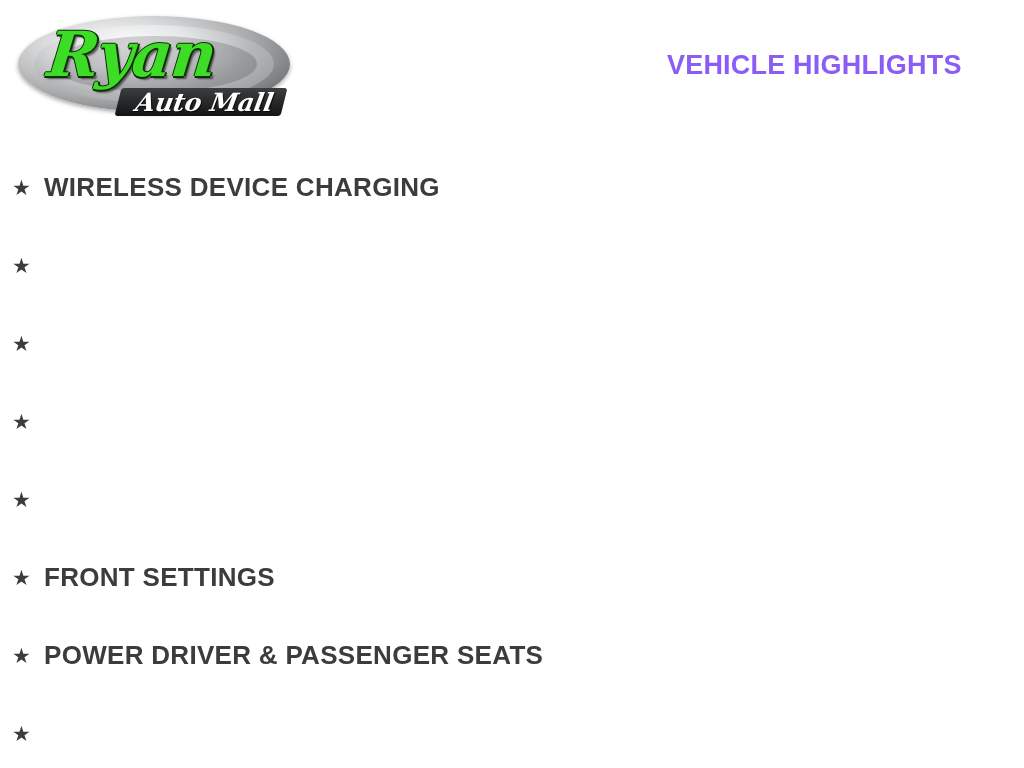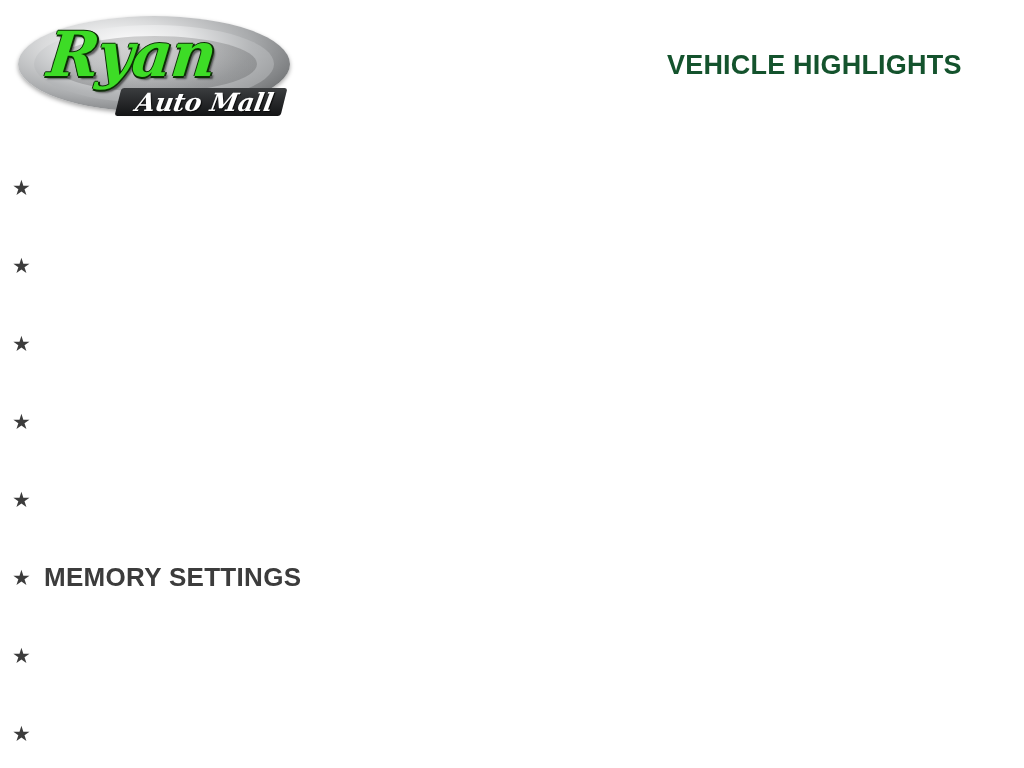--- a/index.html
+++ b/index.html
@@ -98,21 +98,21 @@
     text-shadow: 1px 1px 1px rgba(0,0,0,0.8);
   }
 
   
   .headline {
     position: absolute;
     left: 667px;
     top: 50px;
     font-size: 27px;
     font-weight: bold;
-    color: #14532d;
+    color: #8b5cf6;
     letter-spacing: 0.2px;
     white-space: nowrap;
   }
 
   
   .features {
     position: absolute;
     left: 12px;
     top: 148px;
     width: 1000px;
@@ -151,45 +151,47 @@
     <div class="logo-bar"></div>
     <div class="logo-automall">Auto Mall</div>
   </div>
 
   <div class="headline">VEHICLE HIGHLIGHTS</div>
 
   <div class="features">
 
     <div class="feature-row">
       <span class="bullet-star">★</span>
+      <span class="feature-label">WIRELESS DEVICE CHARGING</span>
     </div>
 
     <div class="feature-row">
       <span class="bullet-star">★</span>
     </div>
 
     <div class="feature-row">
       <span class="bullet-star">★</span>
     </div>
 
     <div class="feature-row">
       <span class="bullet-star">★</span>
     </div>
 
     <div class="feature-row">
       <span class="bullet-star">★</span>
     </div>
 
     <div class="feature-row">
       <span class="bullet-star">★</span>
-      <span class="feature-label">MEMORY SETTINGS</span>
+      <span class="feature-label">FRONT SETTINGS</span>
     </div>
 
     <div class="feature-row">
       <span class="bullet-star">★</span>
+      <span class="feature-label">POWER DRIVER &amp; PASSENGER SEATS</span>
     </div>
 
     <div class="feature-row">
       <span class="bullet-star">★</span>
     </div>
 
   </div>
 </div>
 
 </body></html>

